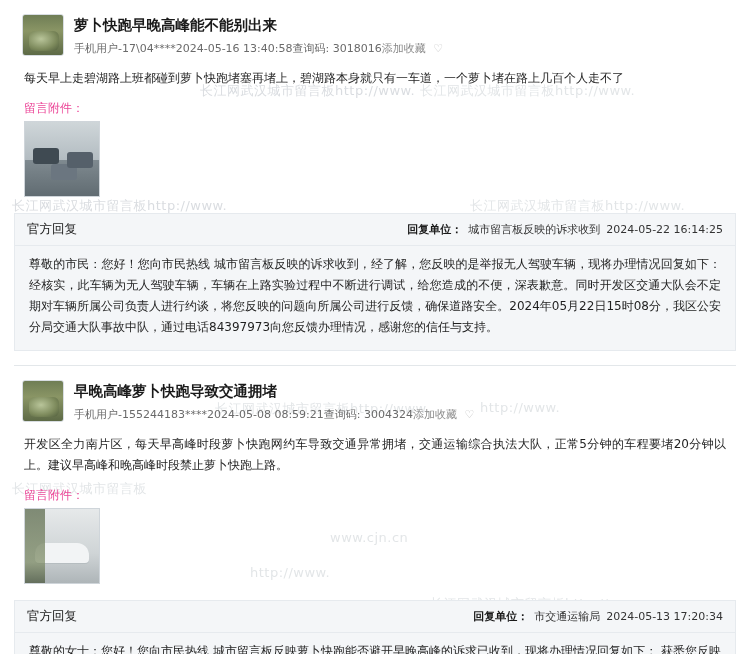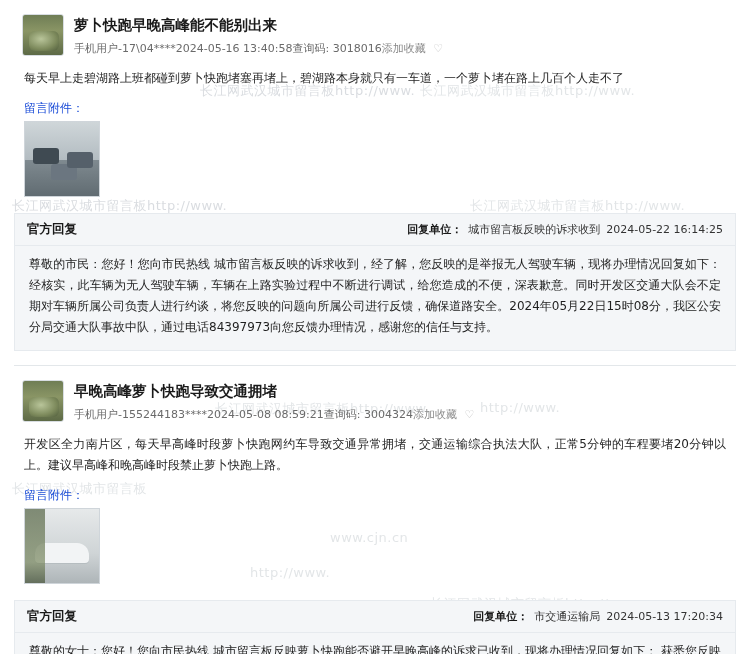--- a/index.html
+++ b/index.html
@@ -79,21 +79,21 @@
   }
   .post-body {
     font-size: 12px;
     color: #1f1f1f;
     line-height: 21px;
     padding: 8px 10px 4px 10px;
     text-align: justify;
   }
   .attach-label {
     font-size: 12px;
-    color: #1d4ed8;
+    color: #ec4899;
     padding: 6px 10px 4px 10px;
     line-height: 18px;
   }
   .thumb-wrap { padding: 0 10px 8px 10px; }
   .thumb {
     width: 76px; height: 76px;
     border: 1px solid #cfd5da;
     background: #eceff1;
     position: relative;
     overflow: hidden;
@@ -136,21 +136,21 @@
   }
   .reply-head {
     display: flex;
     align-items: center;
     justify-content: space-between;
     padding: 7px 12px;
     border-bottom: 1px solid #e6eaee;
   }
   .reply-title {
     font-size: 12.5px;
-    font-weight: bold;
+    font-weight: normal;
     color: #1a1a1a;
   }
   .reply-unit {
     font-size: 11px;
     color: #333;
   }
   .reply-unit b { font-weight: bold; color:#1a1a1a; }
   .reply-unit .name { margin: 0 6px; }
   .reply-body {
     font-size: 12px;

